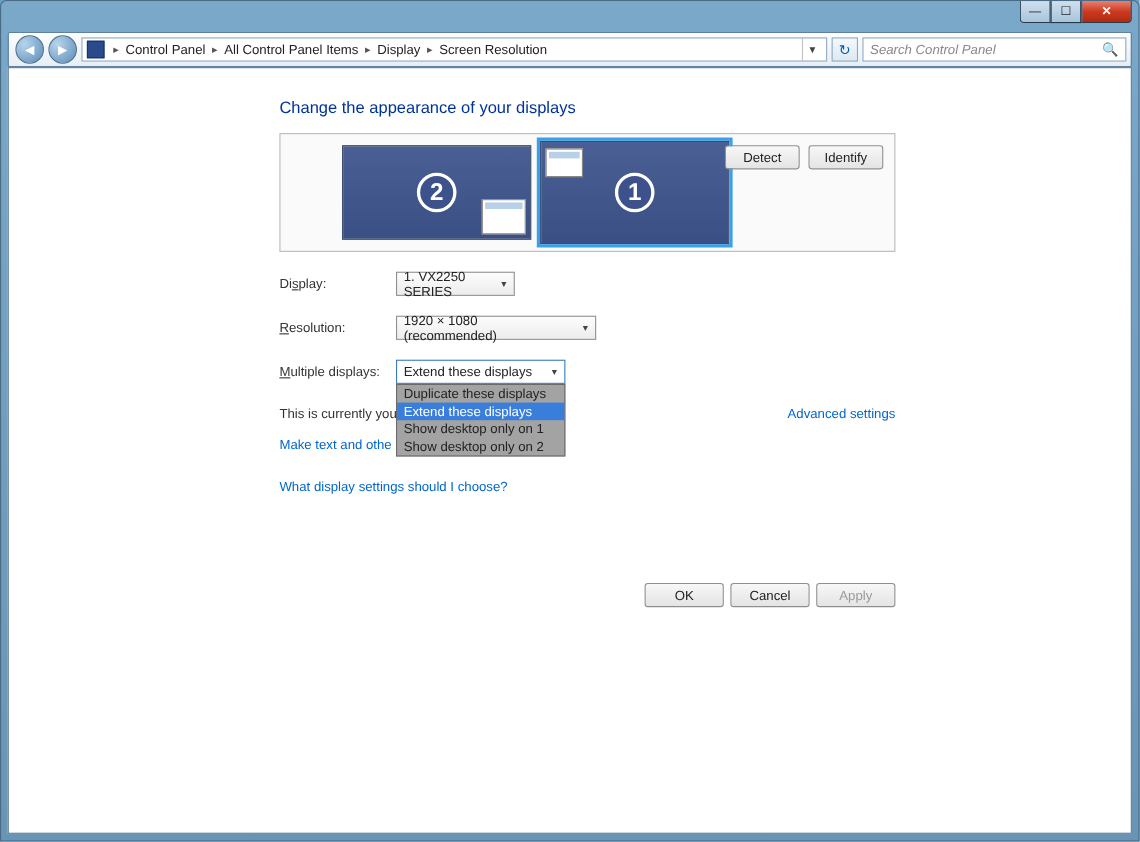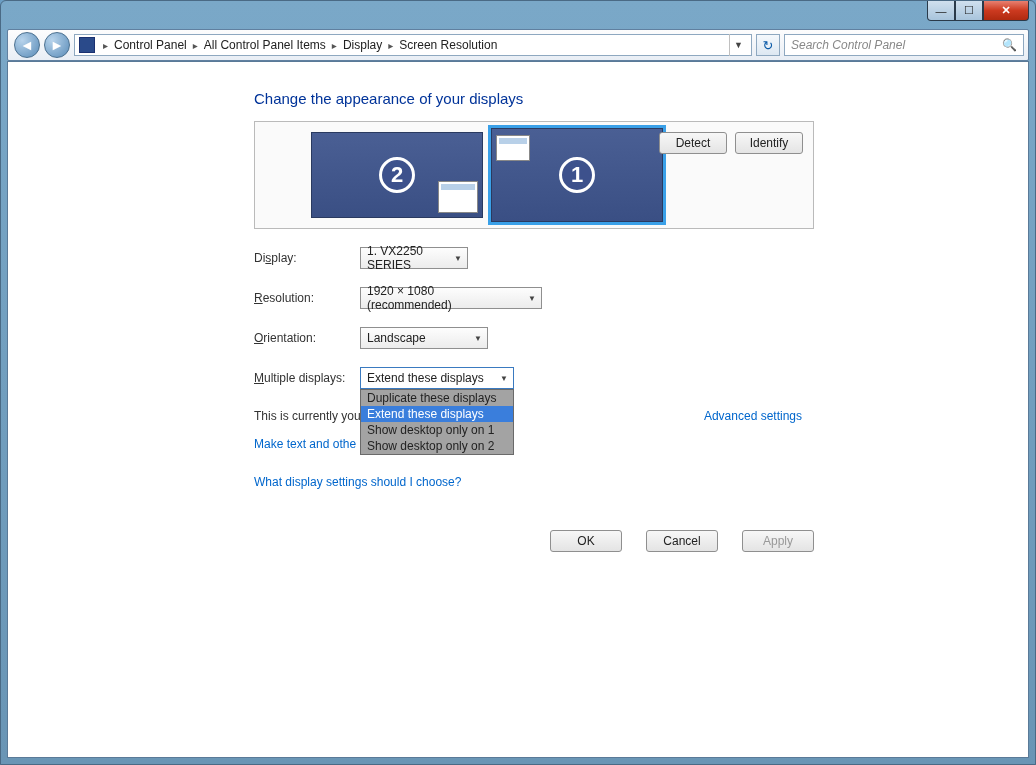--- a/index.html
+++ b/index.html
@@ -51,24 +51,24 @@
 .dropdown.w150 { width: 154px; }
 .dropdown.w128 { width: 128px; }
 .dropdown.active { border: 1px solid #3a7ac0; background: #fff; }
 
 .dd-list { position: absolute; top: 21px; left: -1px; width: 154px; background: #a3a3a3; border: 1px solid #6a6a6a; z-index: 10; }
 .dd-item { padding: 1px 6px; font-size: 12px; color: #222; }
 .dd-item.sel { background: #3a7edc; color: #fff; }
 
 .note { margin-top: 20px; font-size: 12px; }
 .link { color: #0066cc; font-size: 12px; cursor: pointer; }
-.advanced { position: absolute; right: 12px; top: 0; }
+.advanced { position: absolute; right: 0; top: 0; }
 .row-rel { position: relative; width: 560px; margin-top: 20px; }
 
-.footer-btns { position: absolute; left: 246px; top: 468px; width: 560px; display: flex; justify-content: flex-end; gap: 24px; }
+.footer-btns { position: absolute; left: 246px; top: 468px; width: 560px; display: flex; justify-content: flex-end; gap: 6px; }
 
 </style>
 </head>
 <body>
 
 <div class="window">
 
   <div class="titlebar-controls">
     <div class="titlebar-btn min">—</div>
     <div class="titlebar-btn max">☐</div>
@@ -120,24 +120,20 @@
       <div class="form-row">
         <div class="lbl"><span>Di</span><span class="ul">s</span><span>play:</span></div>
         <div class="dropdown w100">1. VX2250 SERIES</div>
       </div>
 
       <div class="form-row">
         <div class="lbl"><span class="ul">R</span><span>esolution:</span></div>
         <div class="dropdown" style="width:182px">1920 × 1080  (recommended)</div>
       </div>
 
-      <div class="form-row">
-        <div class="lbl"><span class="ul">O</span><span>rientation:</span></div>
-        <div class="dropdown w128">Landscape</div>
-      </div>
 
       <div class="form-row" style="position:relative">
         <div class="lbl"><span class="ul">M</span><span>ultiple displays:</span></div>
         <div class="dropdown w150 active">
           <span>Extend these displays</span>
           <div class="dd-list">
             <div class="dd-item">Duplicate these displays</div>
             <div class="dd-item sel">Extend these displays</div>
             <div class="dd-item">Show desktop only on 1</div>
             <div class="dd-item">Show desktop only on 2</div>

